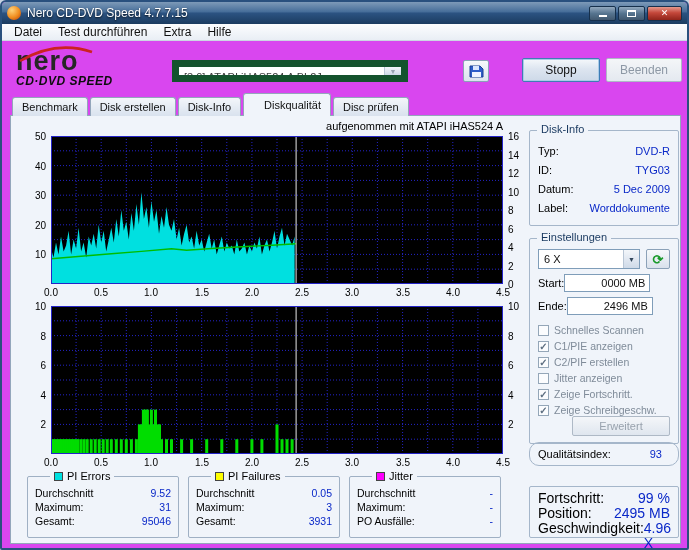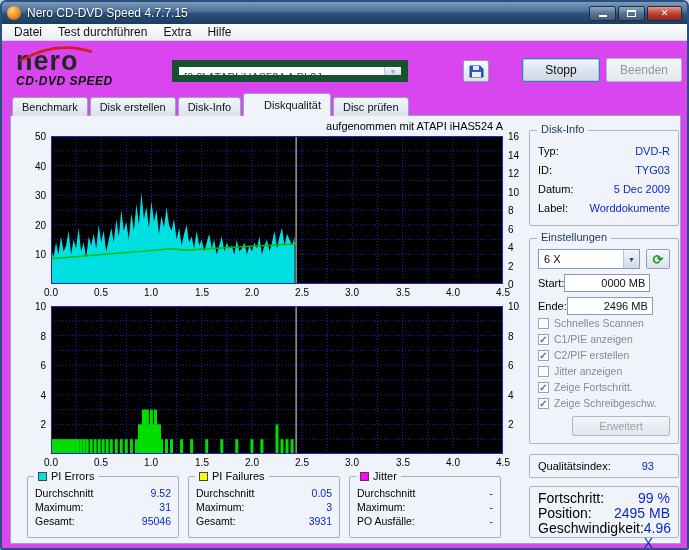--- a/index.html
+++ b/index.html
@@ -56,46 +56,46 @@
   .ylabels.left{left:12px;} .ylabels.left span{text-align:right;padding-right:3px;}
   .ylabels.right{left:494px;width:24px;} .ylabels.right span{text-align:left;padding-left:3px;}
   #yl1,#yr1{top:20px;} #yl2,#yr2{top:190px;}
   .xlabels{position:absolute;left:40px;width:452px;height:12px;font-size:10px;color:#000;}
   #xl1{top:171px;} #xl2{top:341px;}
   .xlabels span{position:absolute;width:24px;text-align:center;}
 
   
   .legends{position:absolute;left:16px;top:360px;display:flex;gap:9px;}
   .legend-box{width:152px;height:62px;border:1px solid #9fb0c4;border-radius:2px;position:relative;padding:9px 7px 2px 7px;}
-  .legend-title{position:absolute;top:-7px;left:6px;background:#f0f4fa;padding:0 4px;font-size:11px;display:flex;align-items:center;gap:4px;color:#000;}
+  .legend-title{position:absolute;top:-7px;left:22px;background:#f0f4fa;padding:0 4px;font-size:11px;display:flex;align-items:center;gap:4px;color:#000;}
   .legend-swatch{width:9px;height:9px;border:1px solid #444;display:inline-block;}
   .kv{display:flex;justify-content:space-between;font-size:10.5px;line-height:14px;}
   .kv .lbl{color:#000;} .kv .val{color:#0a28c8;}
 
   
   .groupbox{position:absolute;left:518px;width:150px;border:1px solid #a5b6ca;border-radius:2px;}
   .groupbox-title{position:absolute;top:-8px;left:7px;background:#f0f4fa;padding:0 4px;font-size:11px;color:#17375e;}
   #box-diskinfo{top:14px;height:96px;padding:11px 8px 0 8px;}
   #box-diskinfo .kv{font-size:11px;line-height:19px;}
   #box-settings{top:122px;height:206px;padding:10px 8px 0 8px;}
-  #box-quality{top:338px;height:24px;padding:4px 24px 0 8px;}
+  #box-quality{top:326px;height:24px;padding:4px 16px 0 8px;border-radius:10px;}
   #box-quality .kv{font-size:11px;}
   #box-progress{top:370px;height:52px;padding:4px 8px 0 8px;}
   #box-progress .kv{font-size:14px;line-height:15px;}
 
   .speed-row{display:flex;gap:6px;}
   .mini-combo{flex:1;height:20px;background:#fff;border:1px solid #7f9db9;display:flex;}
   .mini-combo .txt{flex:1;font-size:11px;padding:3px 0 0 5px;color:#111;}
   .mini-combo .combo-arrow{width:16px;font-size:7px;color:#33475c;}
   .refresh-btn{width:24px;height:20px;border:1px solid #8ba1b8;border-radius:2px;background:linear-gradient(#f6f8fb,#d9e1ec);
     display:flex;align-items:center;justify-content:center;font-size:13px;color:#1a9a2b;font-weight:bold;}
   .field-row{display:flex;justify-content:flex-start;align-items:center;margin-top:5px;}
   .field-row .lbl{font-size:11px;color:#000;}
   .field{width:86px;height:18px;border:1px solid #7f9db9;background:#fff;font-size:11px;text-align:right;padding:0 4px;color:#111;font-family:"Liberation Sans",sans-serif;}
-  .cb-list{}
+  .cb-list{margin-top:7px;}
   .cb-row{display:flex;align-items:center;height:16px;gap:5px;}
   .cb-box{width:11px;height:11px;border:1px solid #94a6b8;background:#fbfcfe;font-size:10px;line-height:9px;text-align:center;color:#5d6e80;font-weight:bold;}
   .cb-label{font-size:10.5px;color:#7f8b99;white-space:nowrap;}
   .adv-btn{position:absolute;right:8px;bottom:7px;width:98px;height:20px;border:1px solid #aeb9c6;border-radius:2px;
     background:linear-gradient(#f4f6f9,#dfe6ef);font-size:11px;color:#98a2ad;display:flex;align-items:center;justify-content:center;}
 </style>
 </head>
 <body>
 
 <div class="window">

